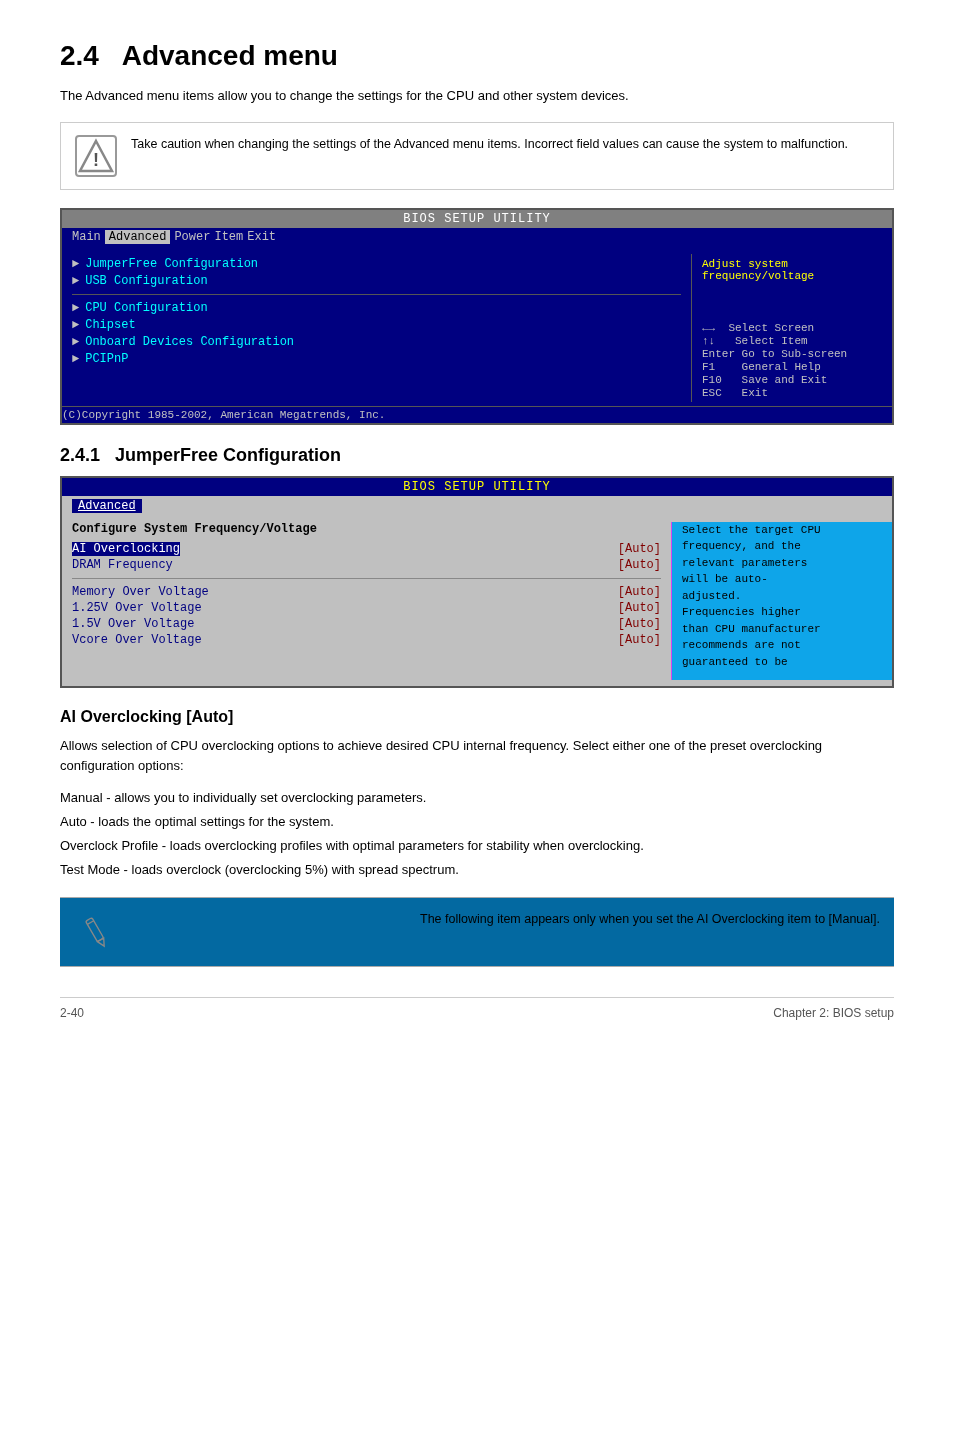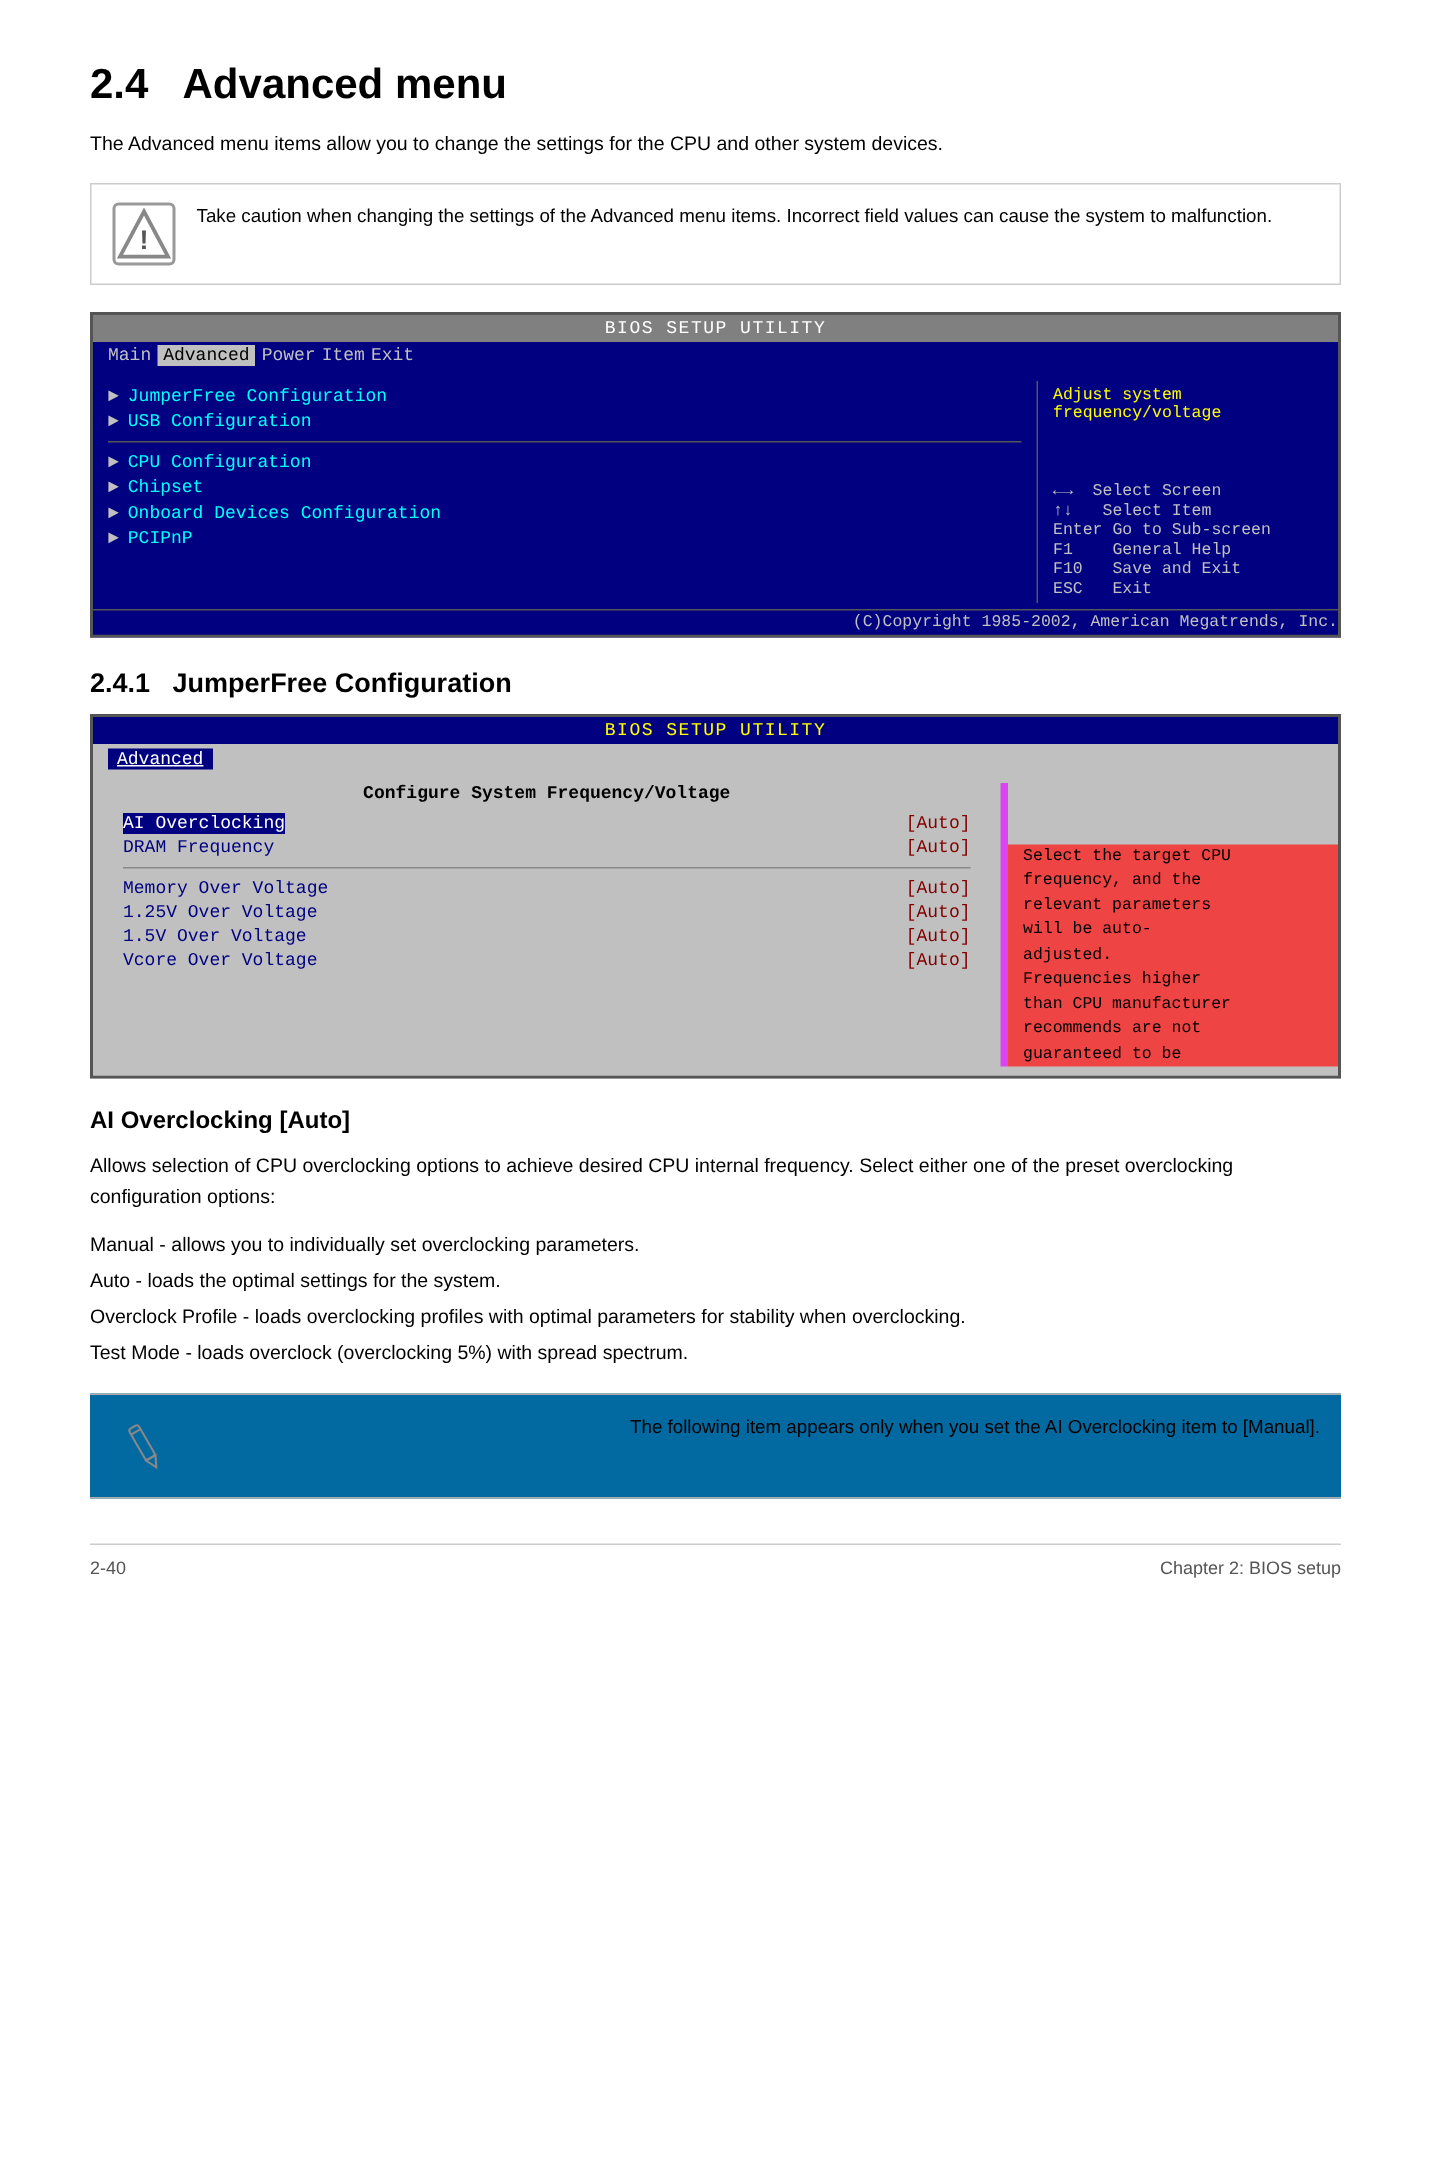--- a/index.html
+++ b/index.html
@@ -123,21 +123,21 @@
       margin-top: 40px;
       font-size: 11px;
       color: #c0c0c0;
     }
     .bios-keys div {
       margin: 1px 0;
     }
     .bios-footer {
       background: #000080;
       color: #c0c0c0;
-      text-align: right;
+      text-align: left;
       font-family: 'Courier New', Courier, monospace;
       font-size: 11px;
       padding: 2px 0;
       border-top: 1px solid #555;
     }
 
     
     .subsection-title {
       font-size: 18px;
       font-weight: bold;
@@ -161,31 +161,29 @@
       letter-spacing: 1px;
     }
     .bios-screen2-body {
       display: flex;
       background: #c0c0c0;
       padding: 6px 0;
       min-height: 170px;
     }
     .bios-screen2-left {
       flex: 1;
-      padding: 0 20px;
-      border-right: 5px solid #d946ef;
-      text-align: center;
+      padding: 0 10px;
+      border-right: 1px solid #d946ef;
     }
     .bios-screen2-right {
       width: 220px;
       padding: 0 10px;
       font-size: 11px;
       color: #000;
-      background: #ef4444;
-      margin-top: 41px;
+      background: #0ea5e9;
     }
     .bios-config-header {
       font-weight: bold;
       color: #000;
       font-size: 12px;
       margin-bottom: 6px;
     }
     .bios-row {
       display: flex;
       justify-content: space-between;

